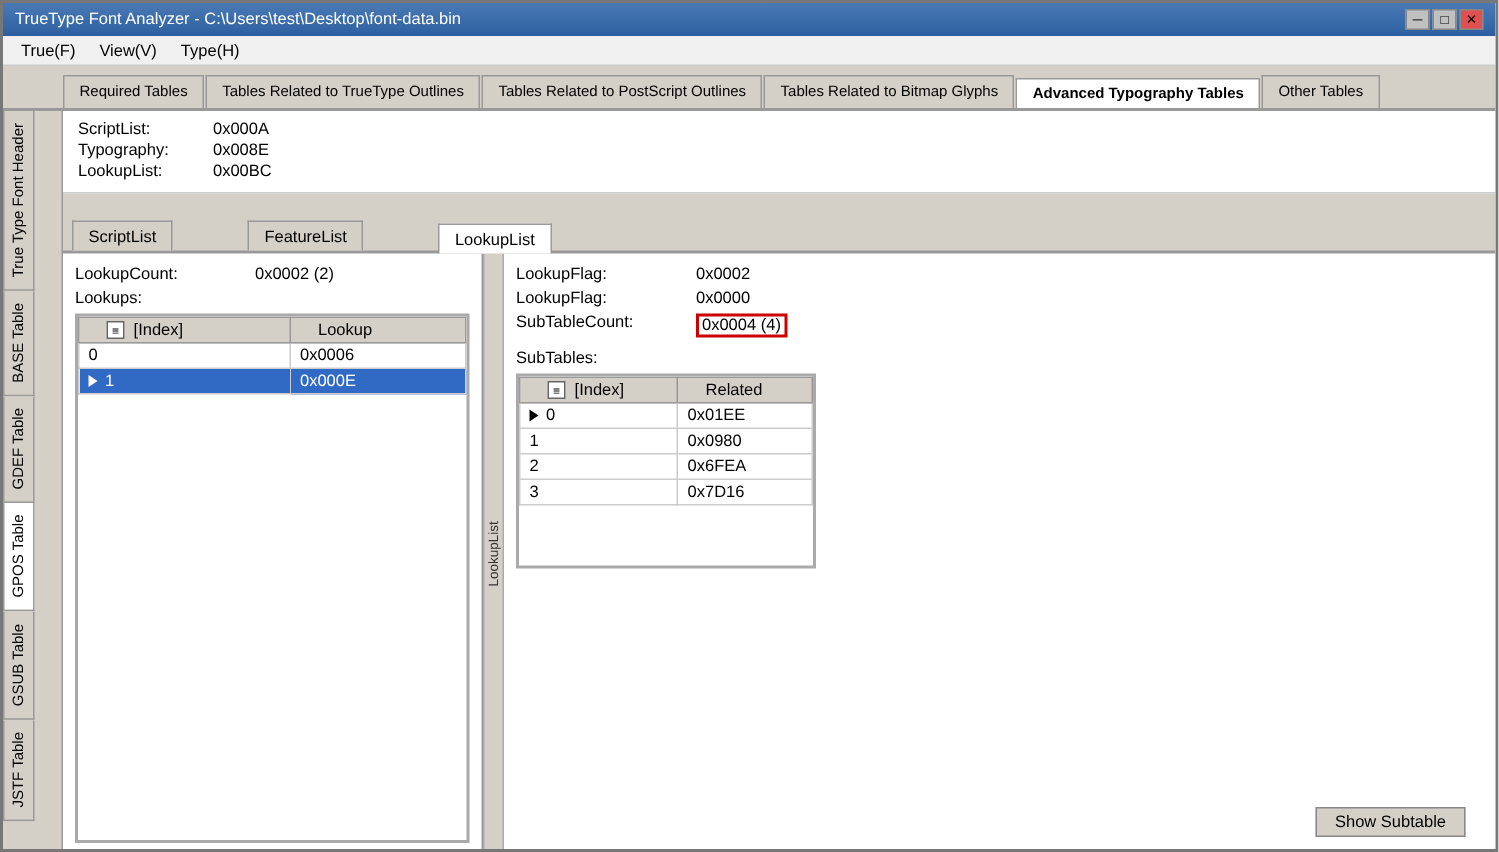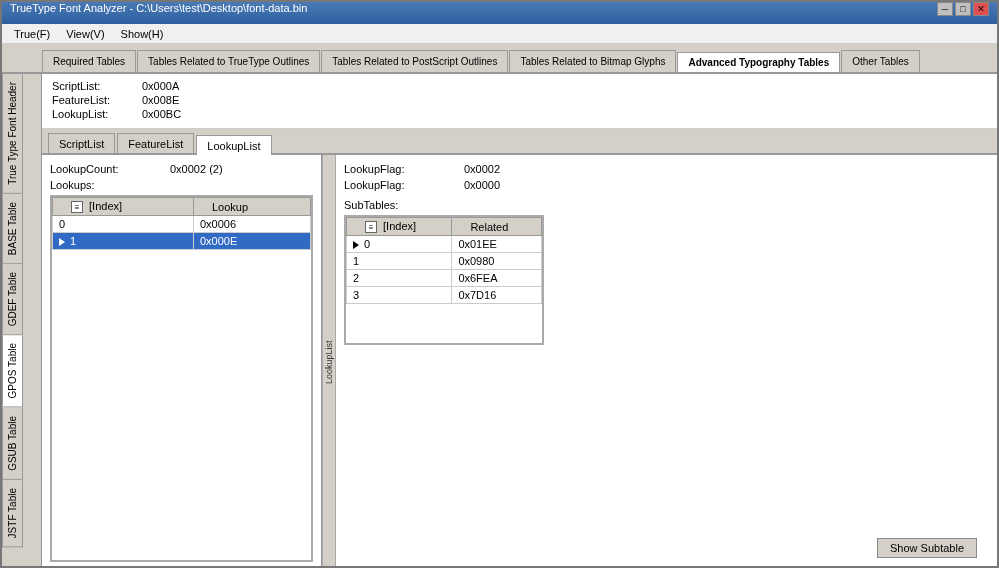--- a/index.html
+++ b/index.html
@@ -11,20 +11,21 @@
       height: 568px;
       overflow: hidden;
     }
 
     
     .title-bar {
       background: linear-gradient(to bottom, #4a7ab5, #2d5fa0);
       color: white;
       height: 22px;
       display: flex;
+      align-items: center;
       padding: 0 8px;
       justify-content: space-between;
       font-size: 11px;
     }
     .title-bar-title { flex: 1; }
     .title-bar-controls { display: flex; gap: 2px; }
     .title-btn {
       width: 16px; height: 14px;
       background: #c0c0c0;
       border: 1px solid #888;
@@ -130,22 +131,23 @@
     }
     .info-label { width: 90px; }
     .info-value { color: #000; }
 
     
     .sub-tab-bar {
       display: flex;
       background: #d4d0c8;
       padding: 2px 6px 0;
       border-bottom: 2px solid #999;
-      height: 26px;
+      height: 40px;
       align-items: flex-end;
+      gap: 48px;
     }
     .sub-tab {
       padding: 2px 10px;
       background: #d4d0c8;
       border: 1px solid #999;
       border-bottom: none;
       cursor: pointer;
       font-size: 11px;
       margin-right: 2px;
       height: 20px;
@@ -290,21 +292,21 @@
     <div class="title-bar-controls">
       <div class="title-btn">─</div>
       <div class="title-btn">□</div>
       <div class="title-btn close">✕</div>
     </div>
   </div>
 
   <div class="menu-bar">
     <div class="menu-item">True(F)</div>
     <div class="menu-item">View(V)</div>
-    <div class="menu-item">Show(H)</div>
+    <div class="menu-item">Type(H)</div>
   </div>
 
   <div class="tab-bar">
     <div class="tab">Required Tables</div>
     <div class="tab">Tables Related to TrueType Outlines</div>
     <div class="tab">Tables Related to PostScript Outlines</div>
     <div class="tab">Tables Related to Bitmap Glyphs</div>
     <div class="tab active">Advanced Typography Tables</div>
     <div class="tab">Other Tables</div>
   </div>
@@ -323,21 +325,21 @@
     </div>
 
     <div class="content-area">
 
       <div class="header-info">
         <div class="info-row">
           <span class="info-label">ScriptList:</span>
           <span class="info-value">0x000A</span>
         </div>
         <div class="info-row">
-          <span class="info-label">FeatureList:</span>
+          <span class="info-label">Typography:</span>
           <span class="info-value">0x008E</span>
         </div>
         <div class="info-row">
           <span class="info-label">LookupList:</span>
           <span class="info-value">0x00BC</span>
         </div>
       </div>
 
       <div class="sub-tab-bar">
         <div class="sub-tab">ScriptList</div>
@@ -389,20 +391,26 @@
 
         <div class="right-panel">
           <div class="panel-info-row">
             <span class="panel-label">LookupFlag:</span>
             <span>0x0002</span>
           </div>
           <div class="panel-info-row">
             <span class="panel-label">LookupFlag:</span>
             <span>0x0000</span>
           </div>
+          <div class="panel-info-row" style="display:inline-flex;">
+            <span class="panel-label">SubTableCount:</span>
+            <span style="border: 2px solid #cc0000; padding: 0 2px;">
+              <span>0x0004 (4)</span>
+            </span>
+          </div>
           <div style="margin: 4px 0;">SubTables:</div>
           <div style="width: 200px; border: 2px solid #aaa; overflow: auto; flex: none; height: 130px;">
             <table class="data-table">
               <thead>
                 <tr>
                   <th>
                     <span class="table-icon">≡</span>
                     <span>[Index]</span>
                   </th>
                   <th>Related</th>

